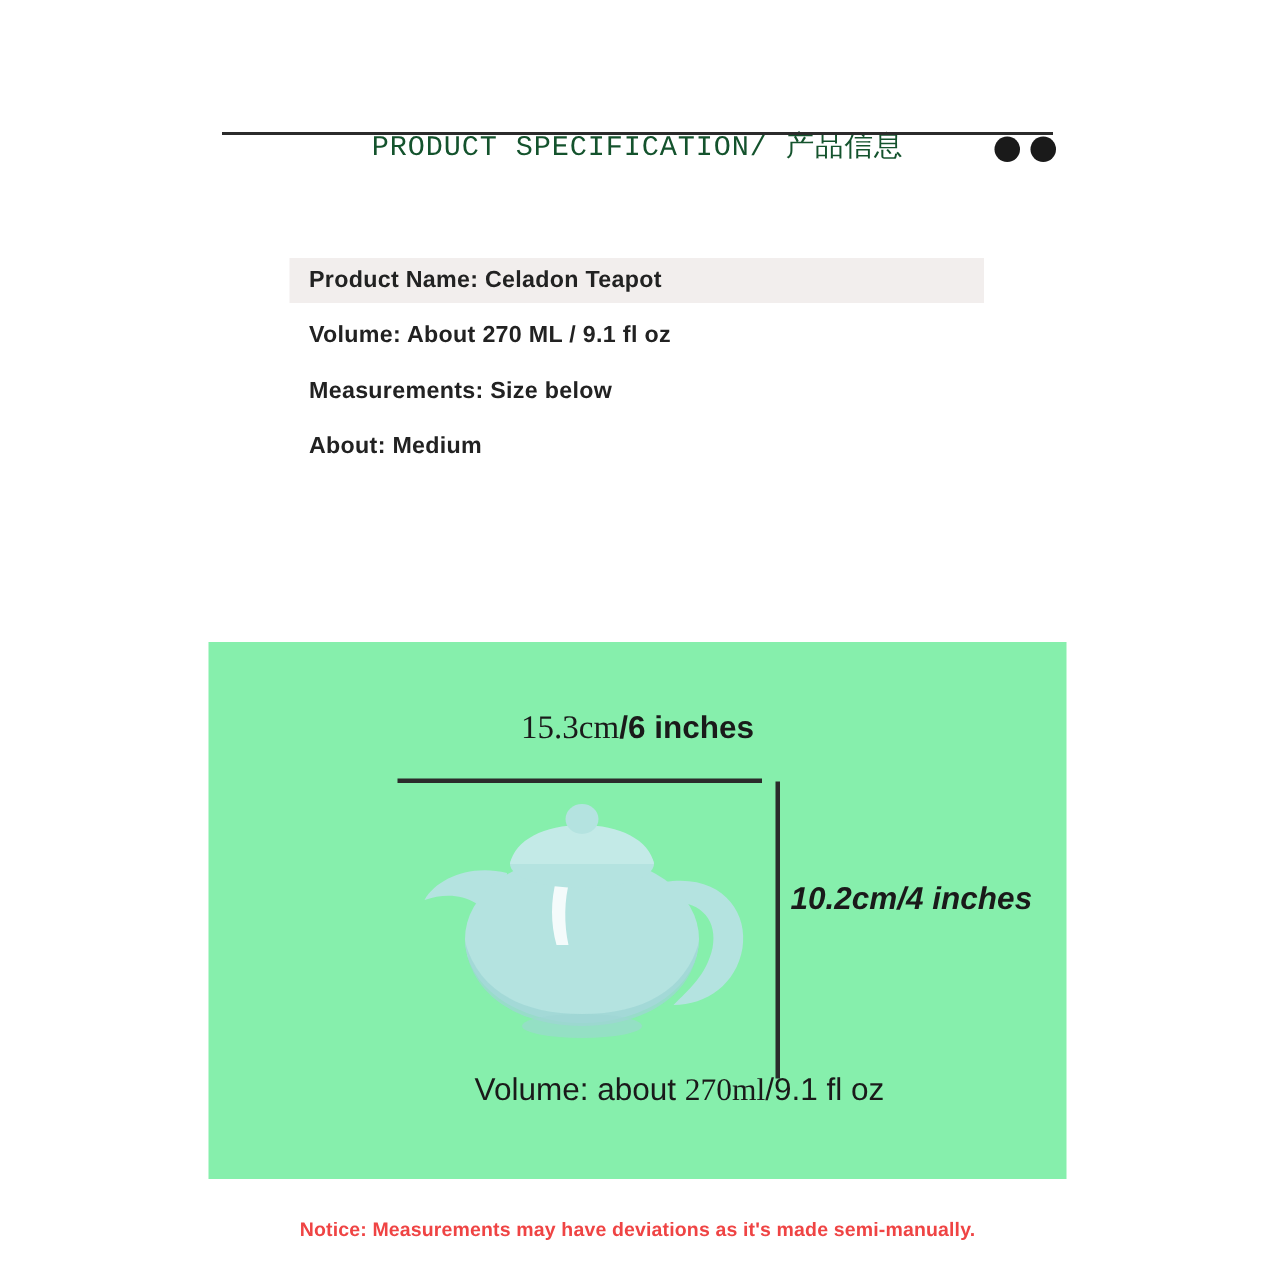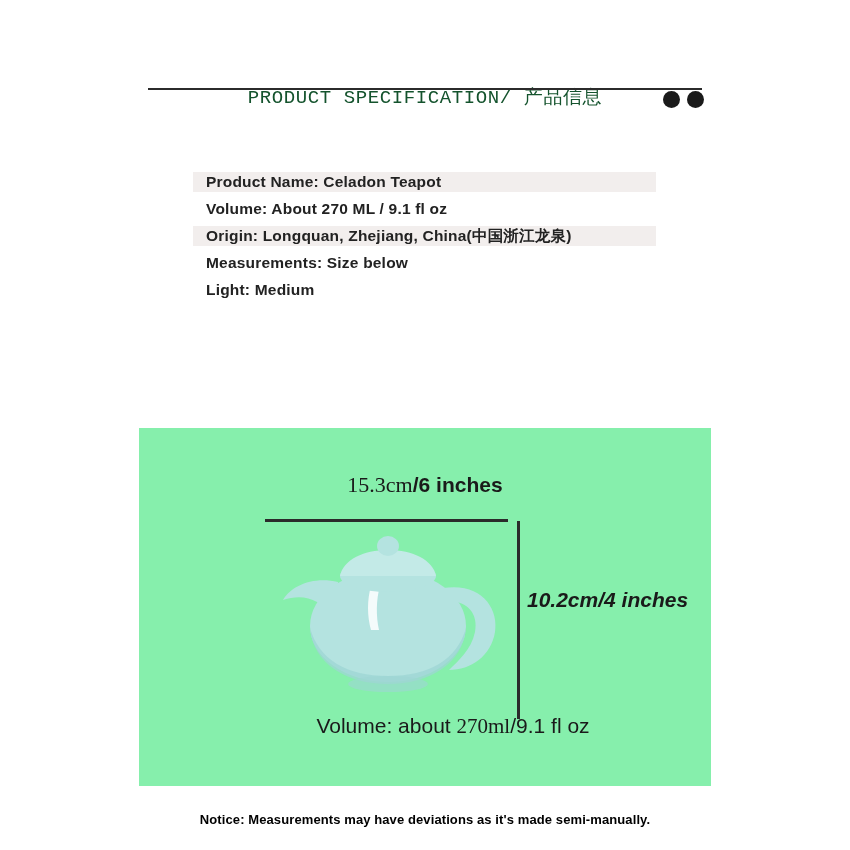--- a/index.html
+++ b/index.html
@@ -59,21 +59,21 @@
   }
 
   
   .spec-list {
     position: absolute;
     left: 193px;
     top: 172px;
     width: 463px;
   }
   .spec-row {
-    height: 20px;
+    height: 30px;
     display: flex;
     align-items: center;
     padding-left: 13px;
     font-size: 15.5px;
     font-weight: bold;
     color: #222222;
     letter-spacing: 0.2px;
     white-space: nowrap;
     margin-bottom: 7px;
   }
@@ -157,44 +157,43 @@
 
   
   .notice {
     position: absolute;
     left: 0;
     top: 812px;
     width: 850px;
     text-align: center;
     font-size: 13px;
     font-weight: bold;
-    color: #000000;
+    color: #ef4444;
     letter-spacing: 0.1px;
   }
 </style>
 </head>
 <body>
 
 <div class="page">
 
   <div class="header">
     <div class="header-title">PRODUCT SPECIFICATION/ 产品信息</div>
   </div>
   <div class="header-rule"></div>
   <div class="header-dots">
     <span class="dot"></span>
     <span class="dot"></span>
   </div>
 
   <div class="spec-list">
     <div class="spec-row shaded">Product Name: Celadon Teapot</div>
     <div class="spec-row">Volume: About 270 ML / 9.1 fl oz</div>
-    <div class="spec-row shaded">Origin: Longquan, Zhejiang, China(中国浙江龙泉)</div>
     <div class="spec-row">Measurements: Size below</div>
-    <div class="spec-row">Light: Medium</div>
+    <div class="spec-row">About: Medium</div>
   </div>
 
   <div class="measure-panel">
 
     <div class="dim-top-label">
       <span>15.3cm</span><span class="sans">/6 inches</span>
     </div>
     <div class="dim-top-line"></div>
 
     <div class="dim-right-line"></div>

